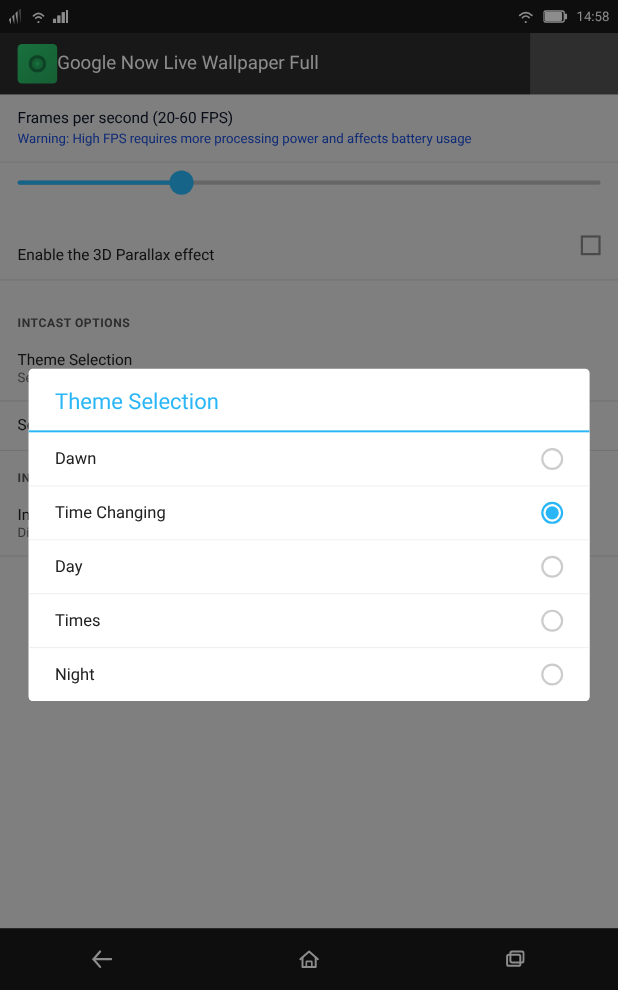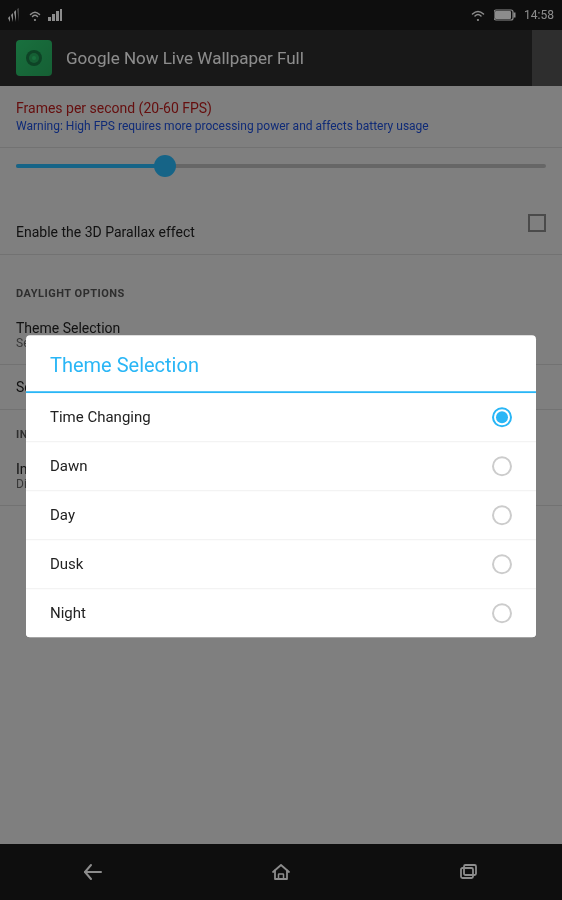--- a/index.html
+++ b/index.html
@@ -32,27 +32,27 @@
     .status-bar-right {
       display: flex;
       align-items: center;
       gap: 8px;
       color: white;
       font-size: 12px;
     }
 
     
     .app-bar {
-      width: 532px;
+      width: 482px;
       height: 56px;
       background: #2d2d2d;
       display: flex;
       align-items: center;
       padding: 0 16px;
-      gap: 14px;
+      gap: 0;
     }
     .app-icon {
       width: 36px;
       height: 36px;
       border-radius: 4px;
       background: linear-gradient(135deg, #2ecc71, #27ae60);
       display: flex;
       align-items: center;
       justify-content: center;
     }
@@ -81,21 +81,21 @@
       letter-spacing: 0.5px;
     }
 
     .setting-item {
       background: #e8e8e8;
       padding: 14px 16px;
       border-bottom: 1px solid #d0d0d0;
     }
     .setting-title {
       font-size: 14px;
-      color: #b91c1c;
+      color: #0f172a;
       margin-bottom: 3px;
     }
     .setting-subtitle {
       font-size: 12px;
       color: #1d4ed8;
     }
 
     
     .slider-area {
       padding: 8px 16px 16px;
@@ -313,21 +313,21 @@
       <div class="slider-fill"></div>
       <div class="slider-thumb"></div>
     </div>
   </div>
 
   <div class="parallax-row">
     <span class="parallax-title">Enable the 3D Parallax effect</span>
     <div class="checkbox-outline"></div>
   </div>
 
-  <div style="padding: 12px 16px 6px; font-size:11px; font-weight:700; color:#555; letter-spacing:0.5px; margin-top: 20px;">DAYLIGHT OPTIONS</div>
+  <div style="padding: 12px 16px 6px; font-size:11px; font-weight:700; color:#555; letter-spacing:0.5px; margin-top: 20px;">INTCAST OPTIONS</div>
   <div style="padding: 14px 16px; border-bottom: 1px solid #d0d0d0;">
     <div style="font-size:14px; color:#222;">Theme Selection</div>
     <div style="font-size:12px; color:#666;">Select your favorite theme or cycle through the day</div>
   </div>
   <div style="padding: 14px 16px; border-bottom: 1px solid #d0d0d0;">
     <div style="font-size:14px; color:#222;">Set Daylight Times</div>
   </div>
 
   <div style="padding: 12px 16px 6px; font-size:11px; font-weight:700; color:#555; letter-spacing:0.5px; margin-top: 6px;">INTCAST</div>
   <div style="padding: 14px 16px; border-bottom: 1px solid #d0d0d0;">
@@ -339,37 +339,37 @@
 
 <div class="overlay"></div>
 
 <div class="dialog">
   <div class="dialog-header">
     <span class="dialog-title">Theme Selection</span>
   </div>
   <div class="dialog-options">
 
     <div class="dialog-option">
+      <span class="option-label">Dawn</span>
+      <div class="radio-btn"></div>
+    </div>
+
+    <div class="dialog-option">
       <span class="option-label">Time Changing</span>
       <div class="radio-btn selected">
       </div>
     </div>
 
     <div class="dialog-option">
-      <span class="option-label">Dawn</span>
-      <div class="radio-btn"></div>
-    </div>
-
-    <div class="dialog-option">
       <span class="option-label">Day</span>
       <div class="radio-btn"></div>
     </div>
 
     <div class="dialog-option">
-      <span class="option-label">Dusk</span>
+      <span class="option-label">Times</span>
       <div class="radio-btn"></div>
     </div>
 
     <div class="dialog-option">
       <span class="option-label">Night</span>
       <div class="radio-btn"></div>
     </div>
   </div>
 </div>
 

